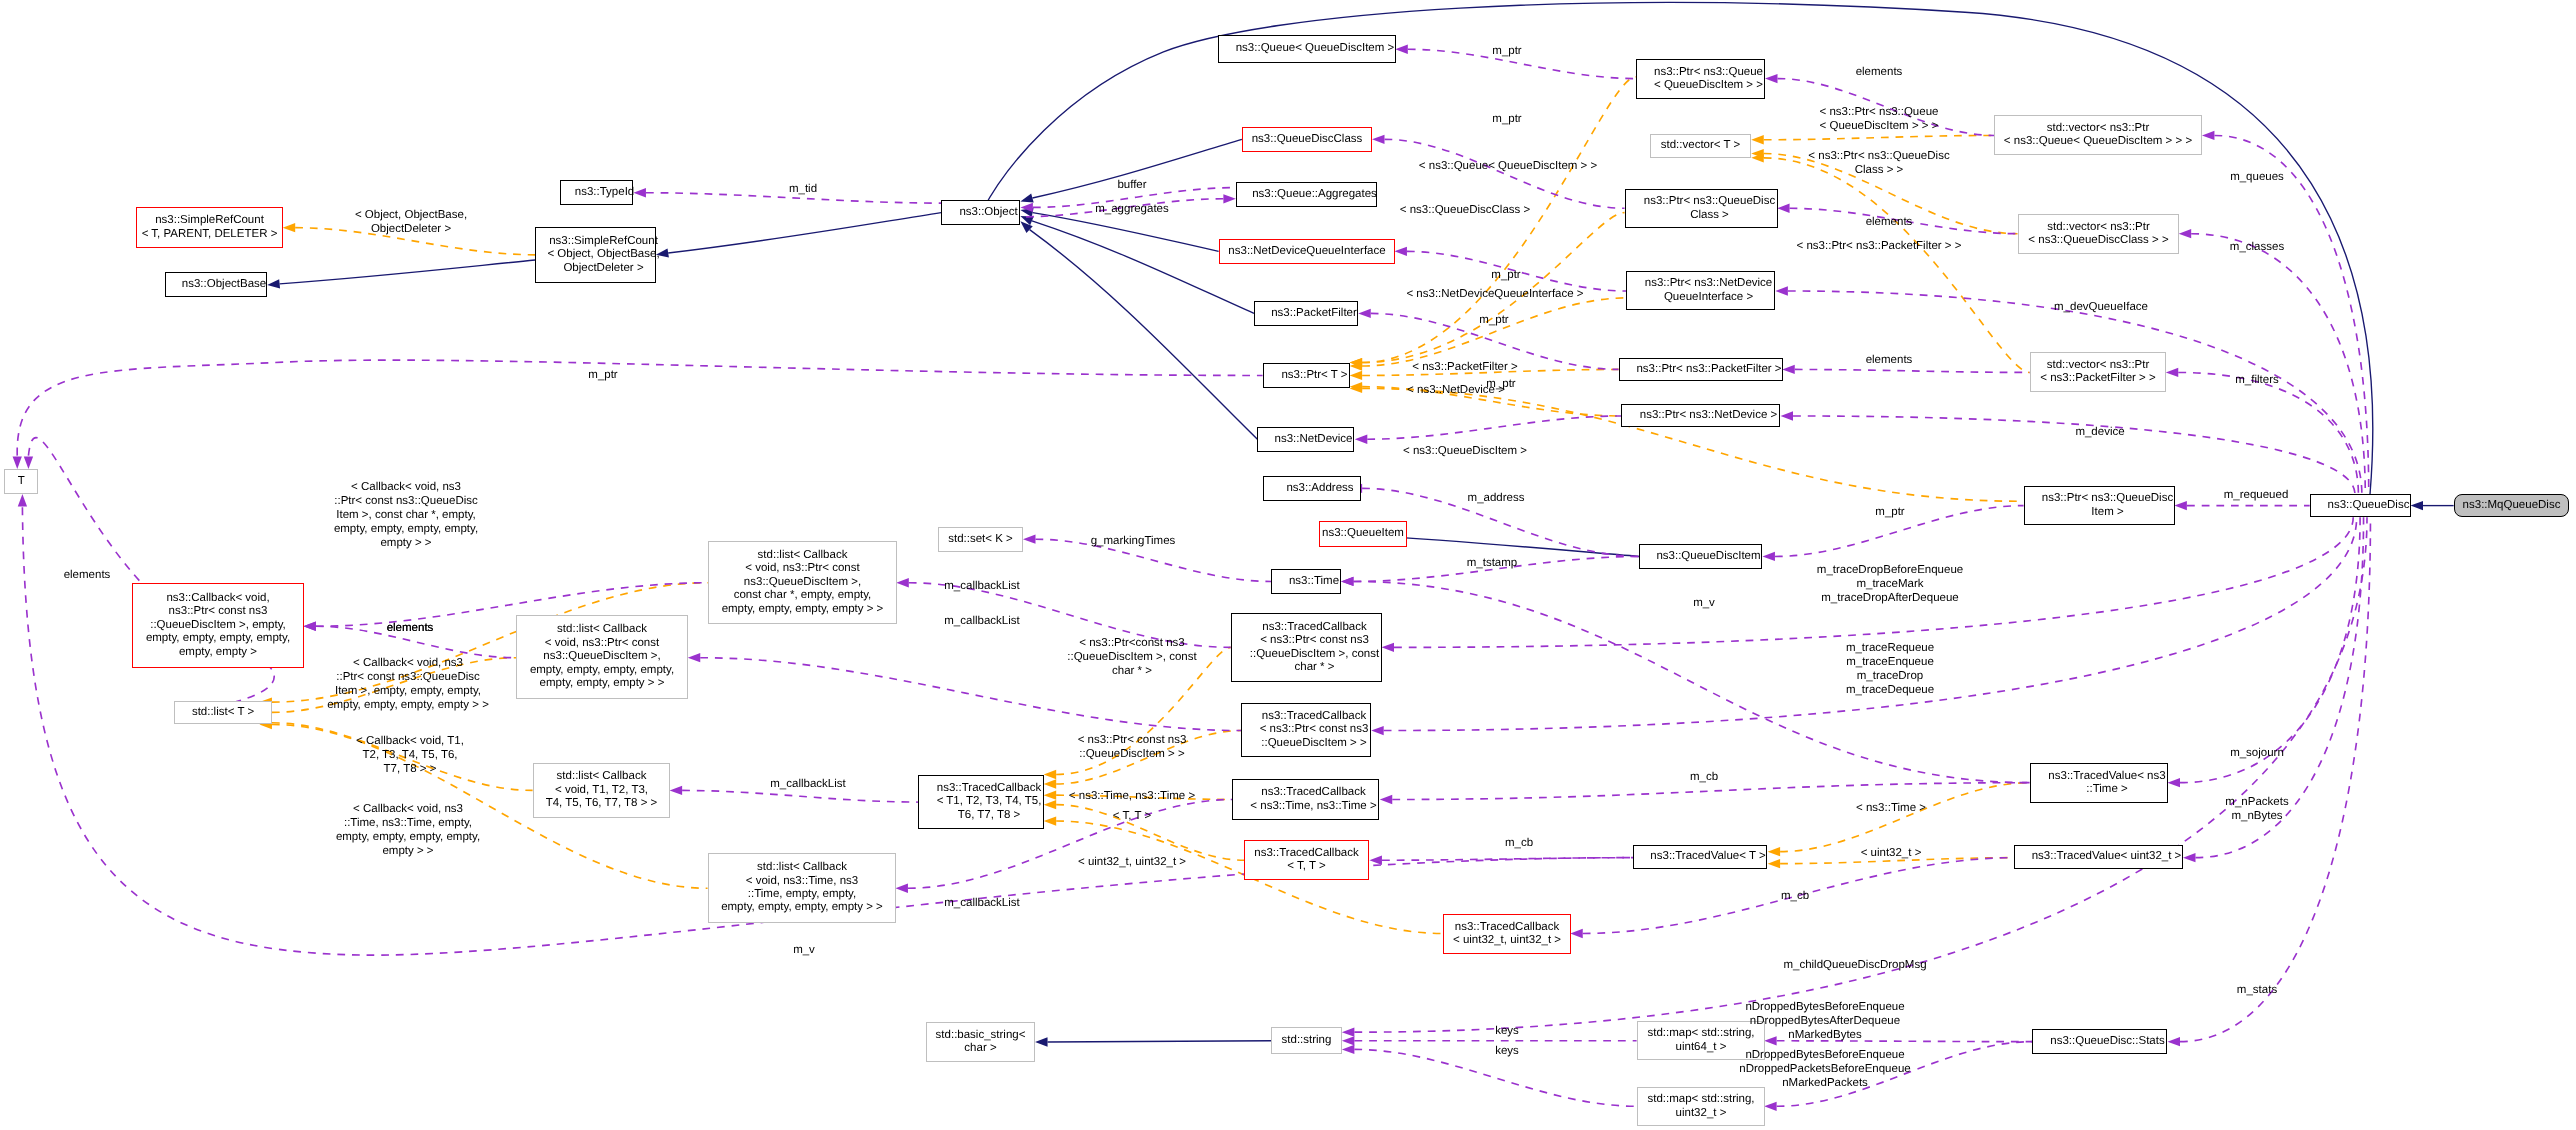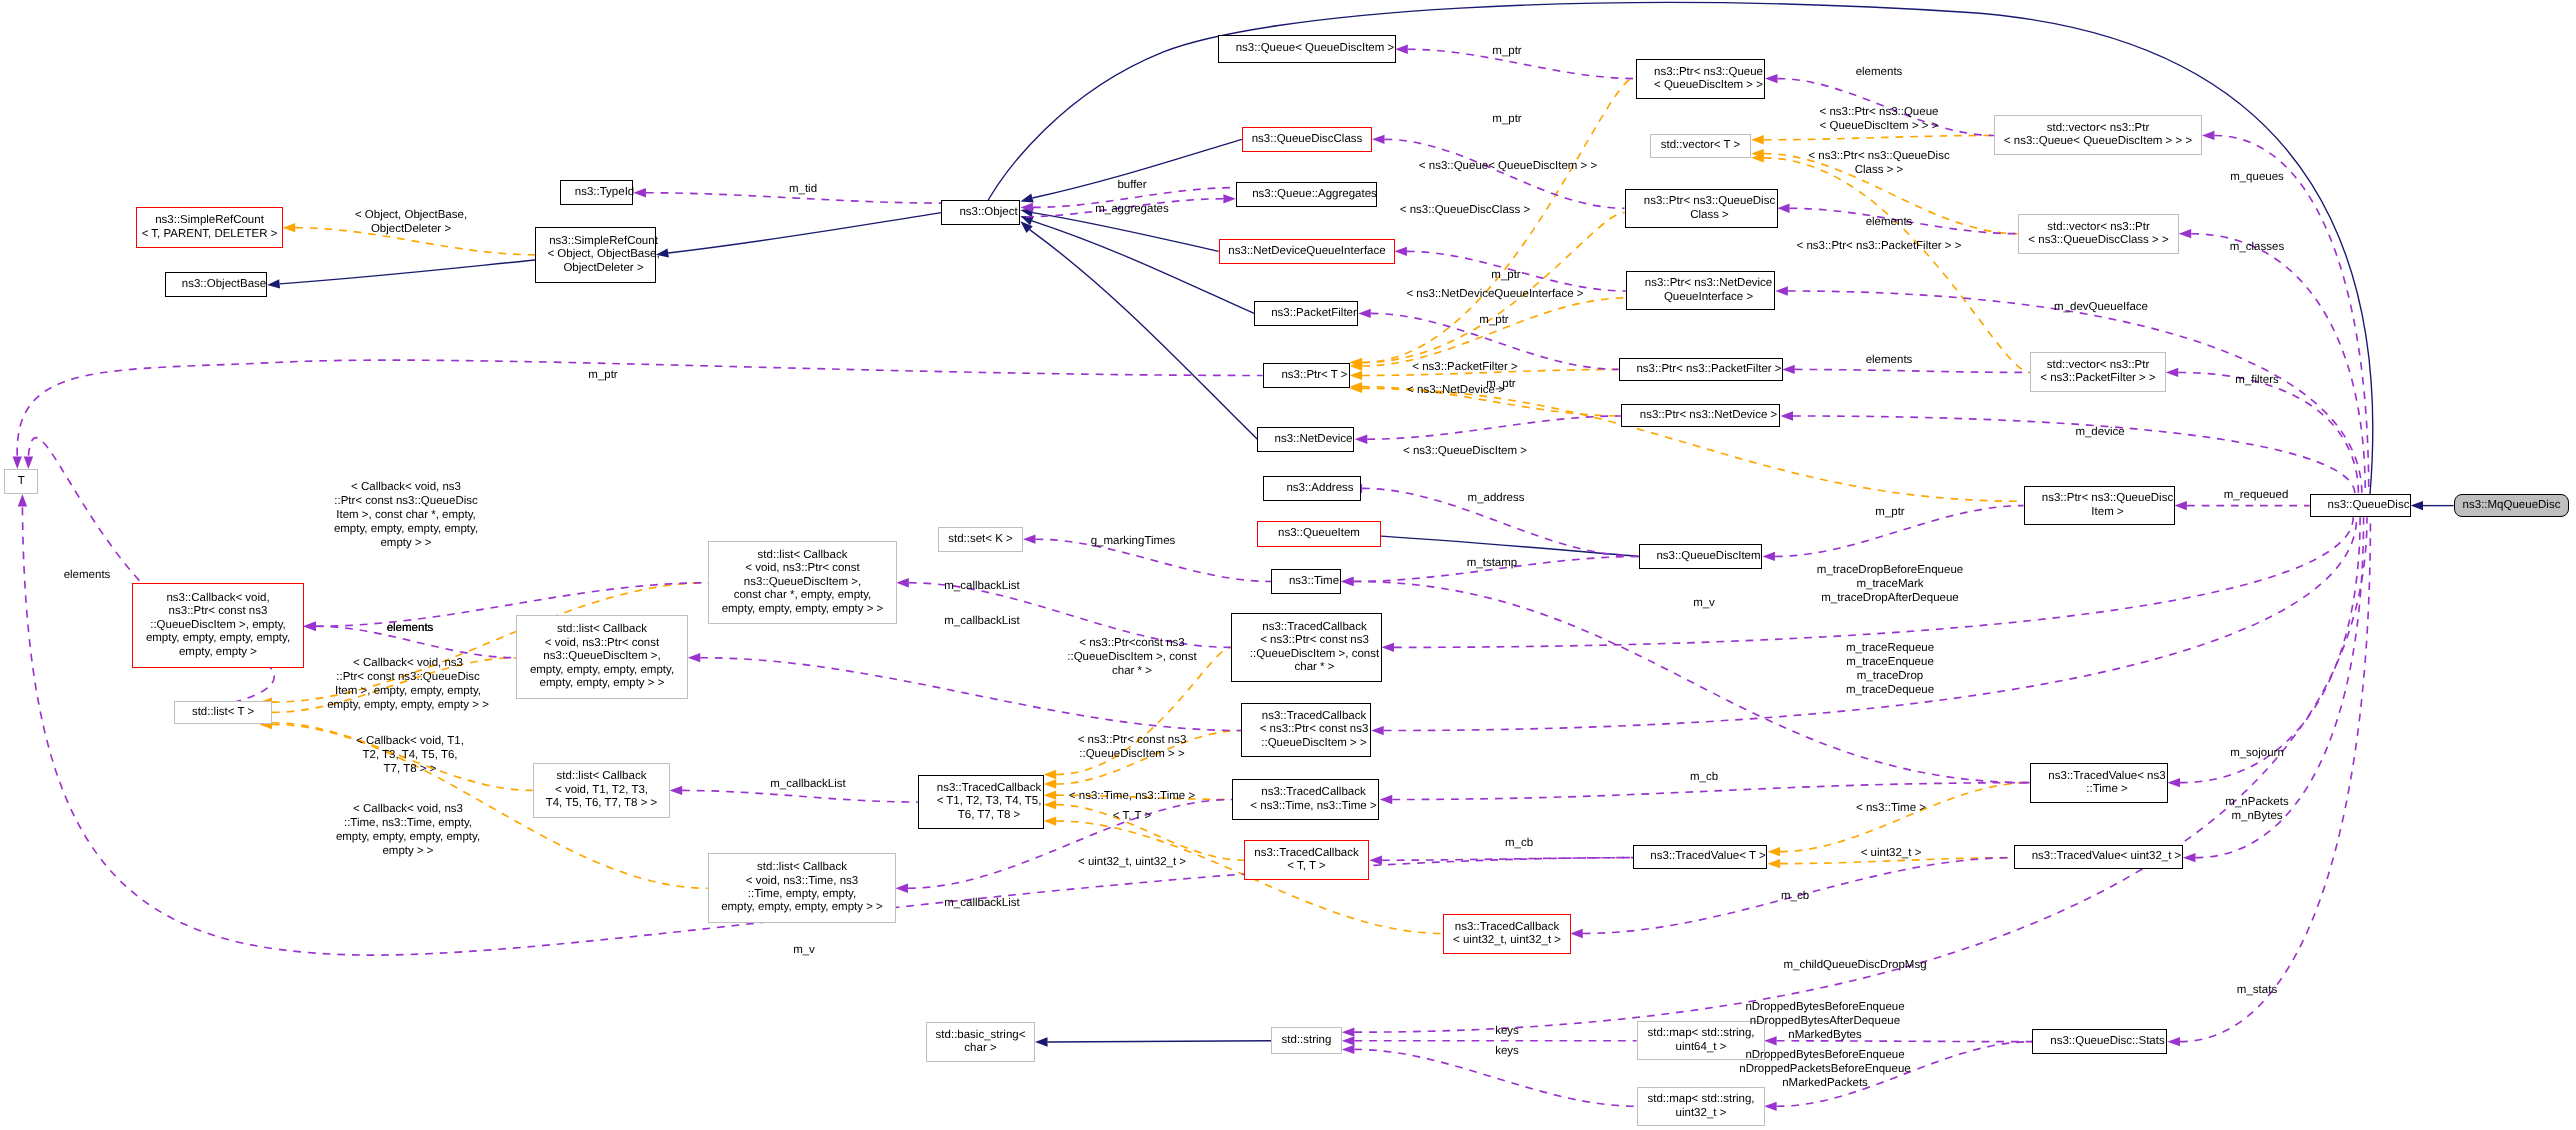--- a/index.html
+++ b/index.html
@@ -213,21 +213,21 @@
       </div>
       <div class="node k" style="left: 1263px; top: 363px; width: 87px; height: 25px;">
         <span class="ln">ns3::Ptr&lt; T &gt;</span>
       </div>
       <div class="node k" style="left: 1257px; top: 427px; width: 97px; height: 25px;">
         <span class="ln">ns3::NetDevice</span>
       </div>
       <div class="node k" style="left: 1263px; top: 476px; width: 98px; height: 25px;">
         <span class="ln">ns3::Address</span>
       </div>
-      <div class="node r" style="left: 1257px; top: 521px; width: 124px; height: 26px;">
+      <div class="node r" style="left: 1319px; top: 521px; width: 88px; height: 26px;">
         <span class="ln">ns3::QueueItem</span>
       </div>
       <div class="node k" style="left: 1271px; top: 569px; width: 70px; height: 25px;">
         <span class="ln">ns3::Time</span>
       </div>
       <div class="node k" style="left: 1231px; top: 613px; width: 151px; height: 69px;">
         <span class="ln">ns3::TracedCallback</span>
         <span class="ln">&lt; ns3::Ptr&lt; const ns3</span>
         <span class="ln">::QueueDiscItem &gt;, const</span>
         <span class="ln">char * &gt;</span>

